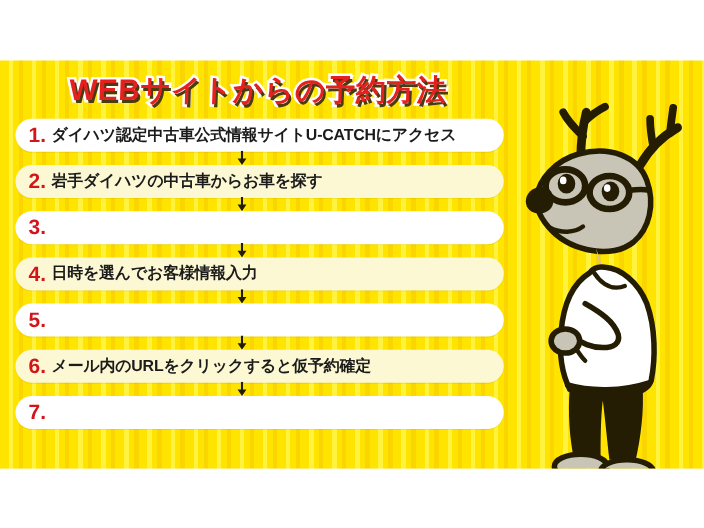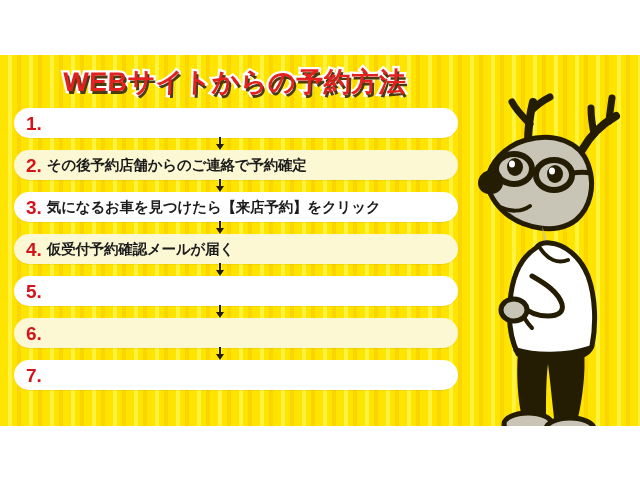--- a/index.html
+++ b/index.html
@@ -77,56 +77,56 @@
 
   <div id="title-wrap">
     <div id="title">WEBサイトからの予約方法</div>
   </div>
 
   <div id="steps">
 
     <div class="step-row">
       <div class="pill white">
         <span class="num">1.</span>
+        <span class="stext">ダイハツ認定中古車公式情報サイトU-CATCHにアクセス</span>
       </div>
       <div class="arrow">
         <svg width="12" height="13" viewBox="0 0 12 13">
             <path d="M5 0h2v7h3l-4 6-4-6h3z" fill="#241d04"></path>
           </svg>
       </div>
     </div>
 
     <div class="step-row">
       <div class="pill cream">
         <span class="num">2.</span>
-        <span class="stext">その後予約店舗からのご連絡で予約確定</span>
+        <span class="stext">岩手ダイハツの中古車からお車を探す</span>
       </div>
       <div class="arrow">
         <svg width="12" height="13" viewBox="0 0 12 13">
             <path d="M5 0h2v7h3l-4 6-4-6h3z" fill="#241d04"></path>
           </svg>
       </div>
     </div>
 
     <div class="step-row">
       <div class="pill white">
         <span class="num">3.</span>
-        <span class="stext">気になるお車を見つけたら【来店予約】をクリック</span>
       </div>
       <div class="arrow">
         <svg width="12" height="13" viewBox="0 0 12 13">
             <path d="M5 0h2v7h3l-4 6-4-6h3z" fill="#241d04"></path>
           </svg>
       </div>
     </div>
 
     <div class="step-row">
       <div class="pill cream">
         <span class="num">4.</span>
-        <span class="stext">仮受付予約確認メールが届く</span>
+        <span class="stext">日時を選んでお客様情報入力</span>
       </div>
       <div class="arrow">
         <svg width="12" height="13" viewBox="0 0 12 13">
             <path d="M5 0h2v7h3l-4 6-4-6h3z" fill="#241d04"></path>
           </svg>
       </div>
     </div>
 
     <div class="step-row">
       <div class="pill white">
@@ -135,20 +135,21 @@
       <div class="arrow">
         <svg width="12" height="13" viewBox="0 0 12 13">
             <path d="M5 0h2v7h3l-4 6-4-6h3z" fill="#241d04"></path>
           </svg>
       </div>
     </div>
 
     <div class="step-row">
       <div class="pill cream">
         <span class="num">6.</span>
+        <span class="stext">メール内のURLをクリックすると仮予約確定</span>
       </div>
       <div class="arrow">
         <svg width="12" height="13" viewBox="0 0 12 13">
             <path d="M5 0h2v7h3l-4 6-4-6h3z" fill="#241d04"></path>
           </svg>
       </div>
     </div>
 
     <div class="step-row">
       <div class="pill white">

